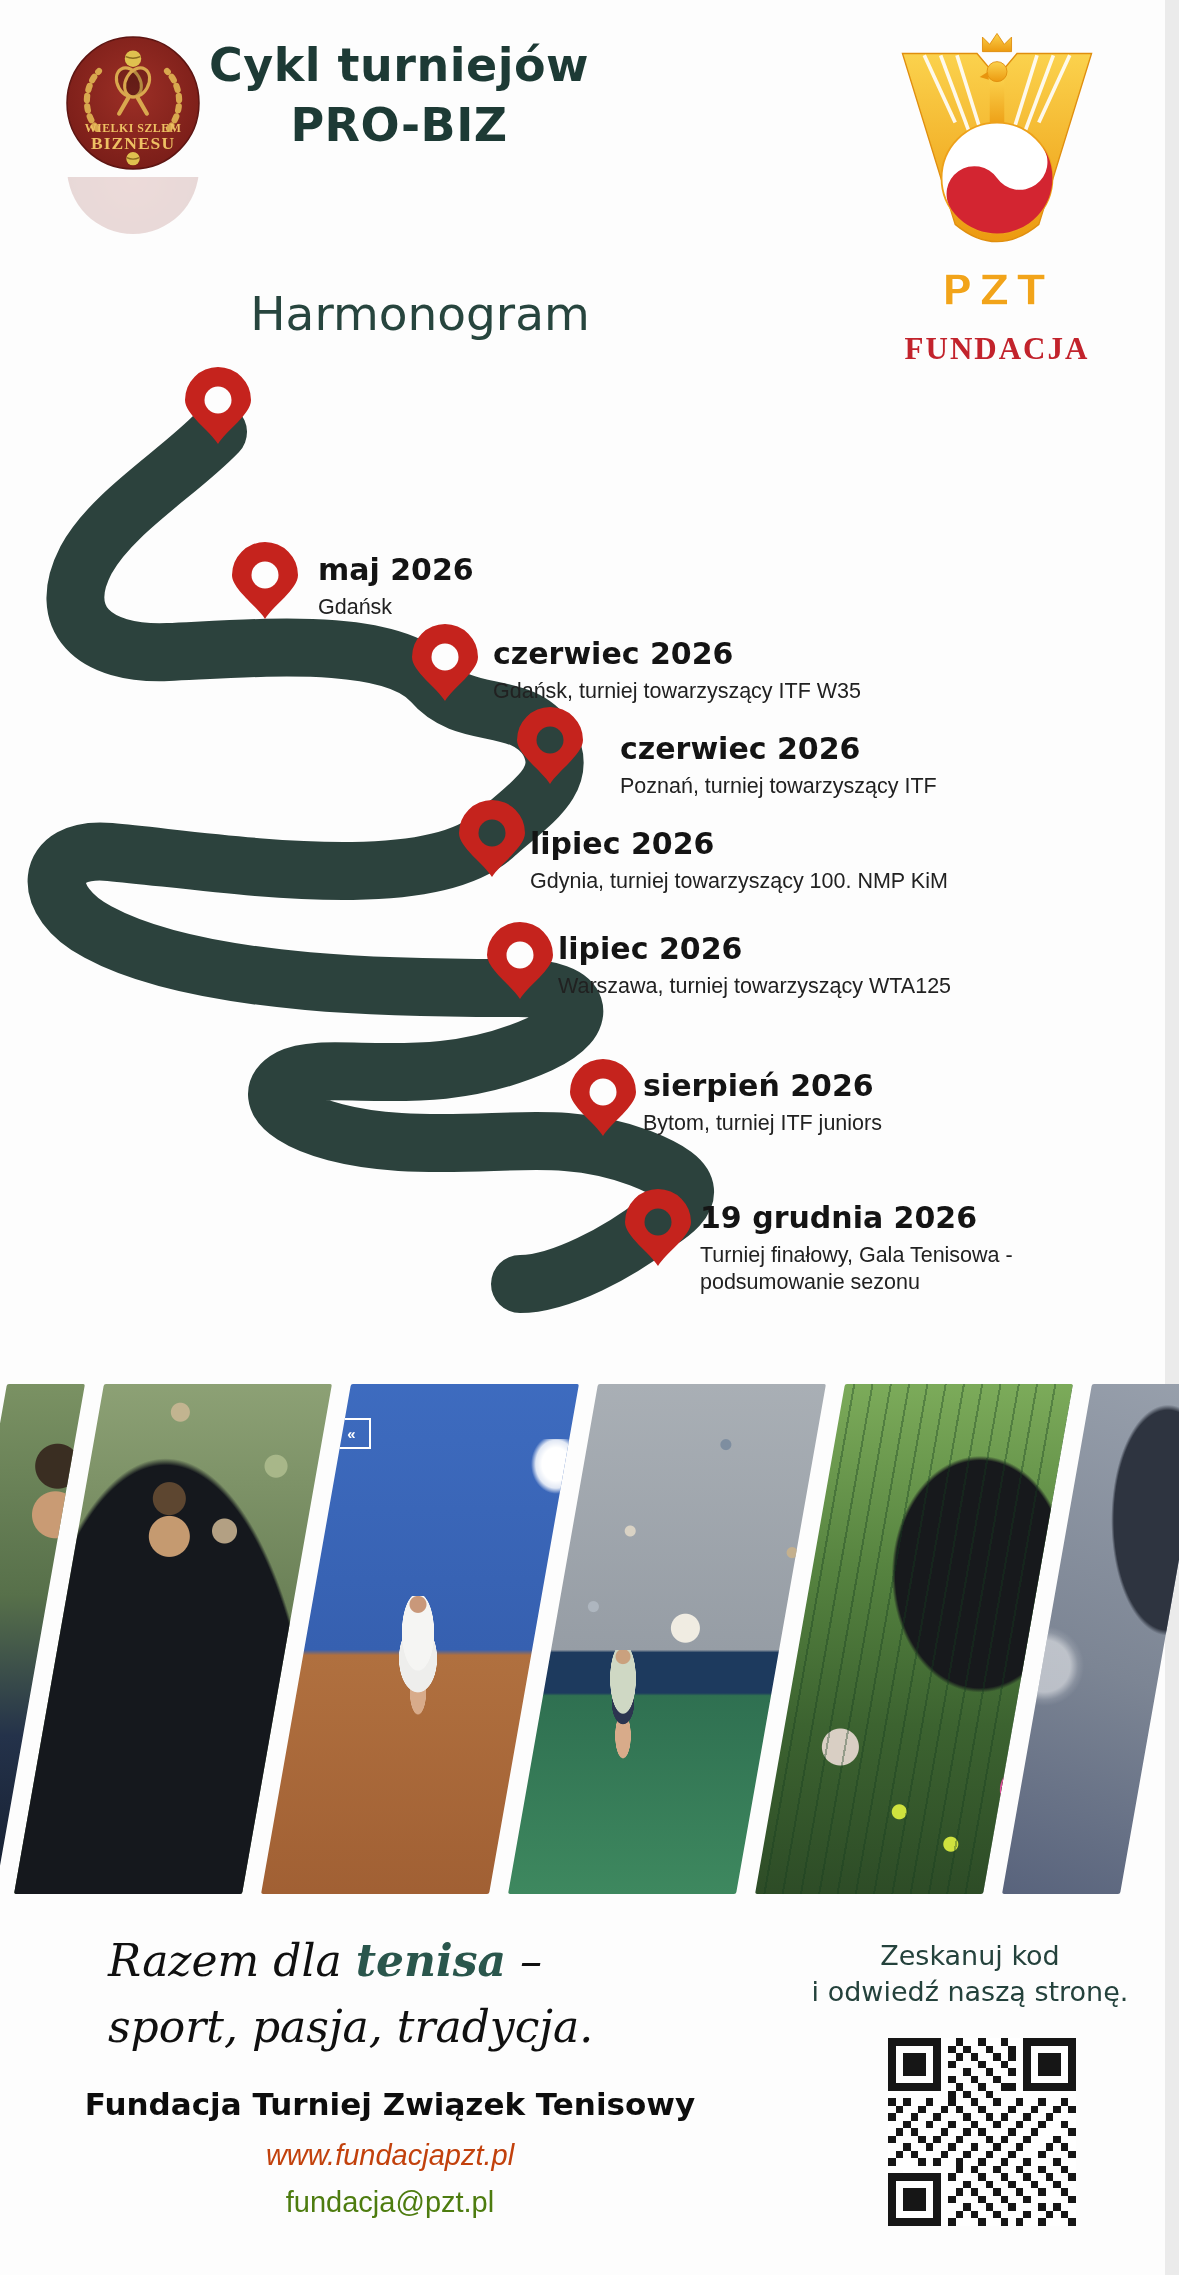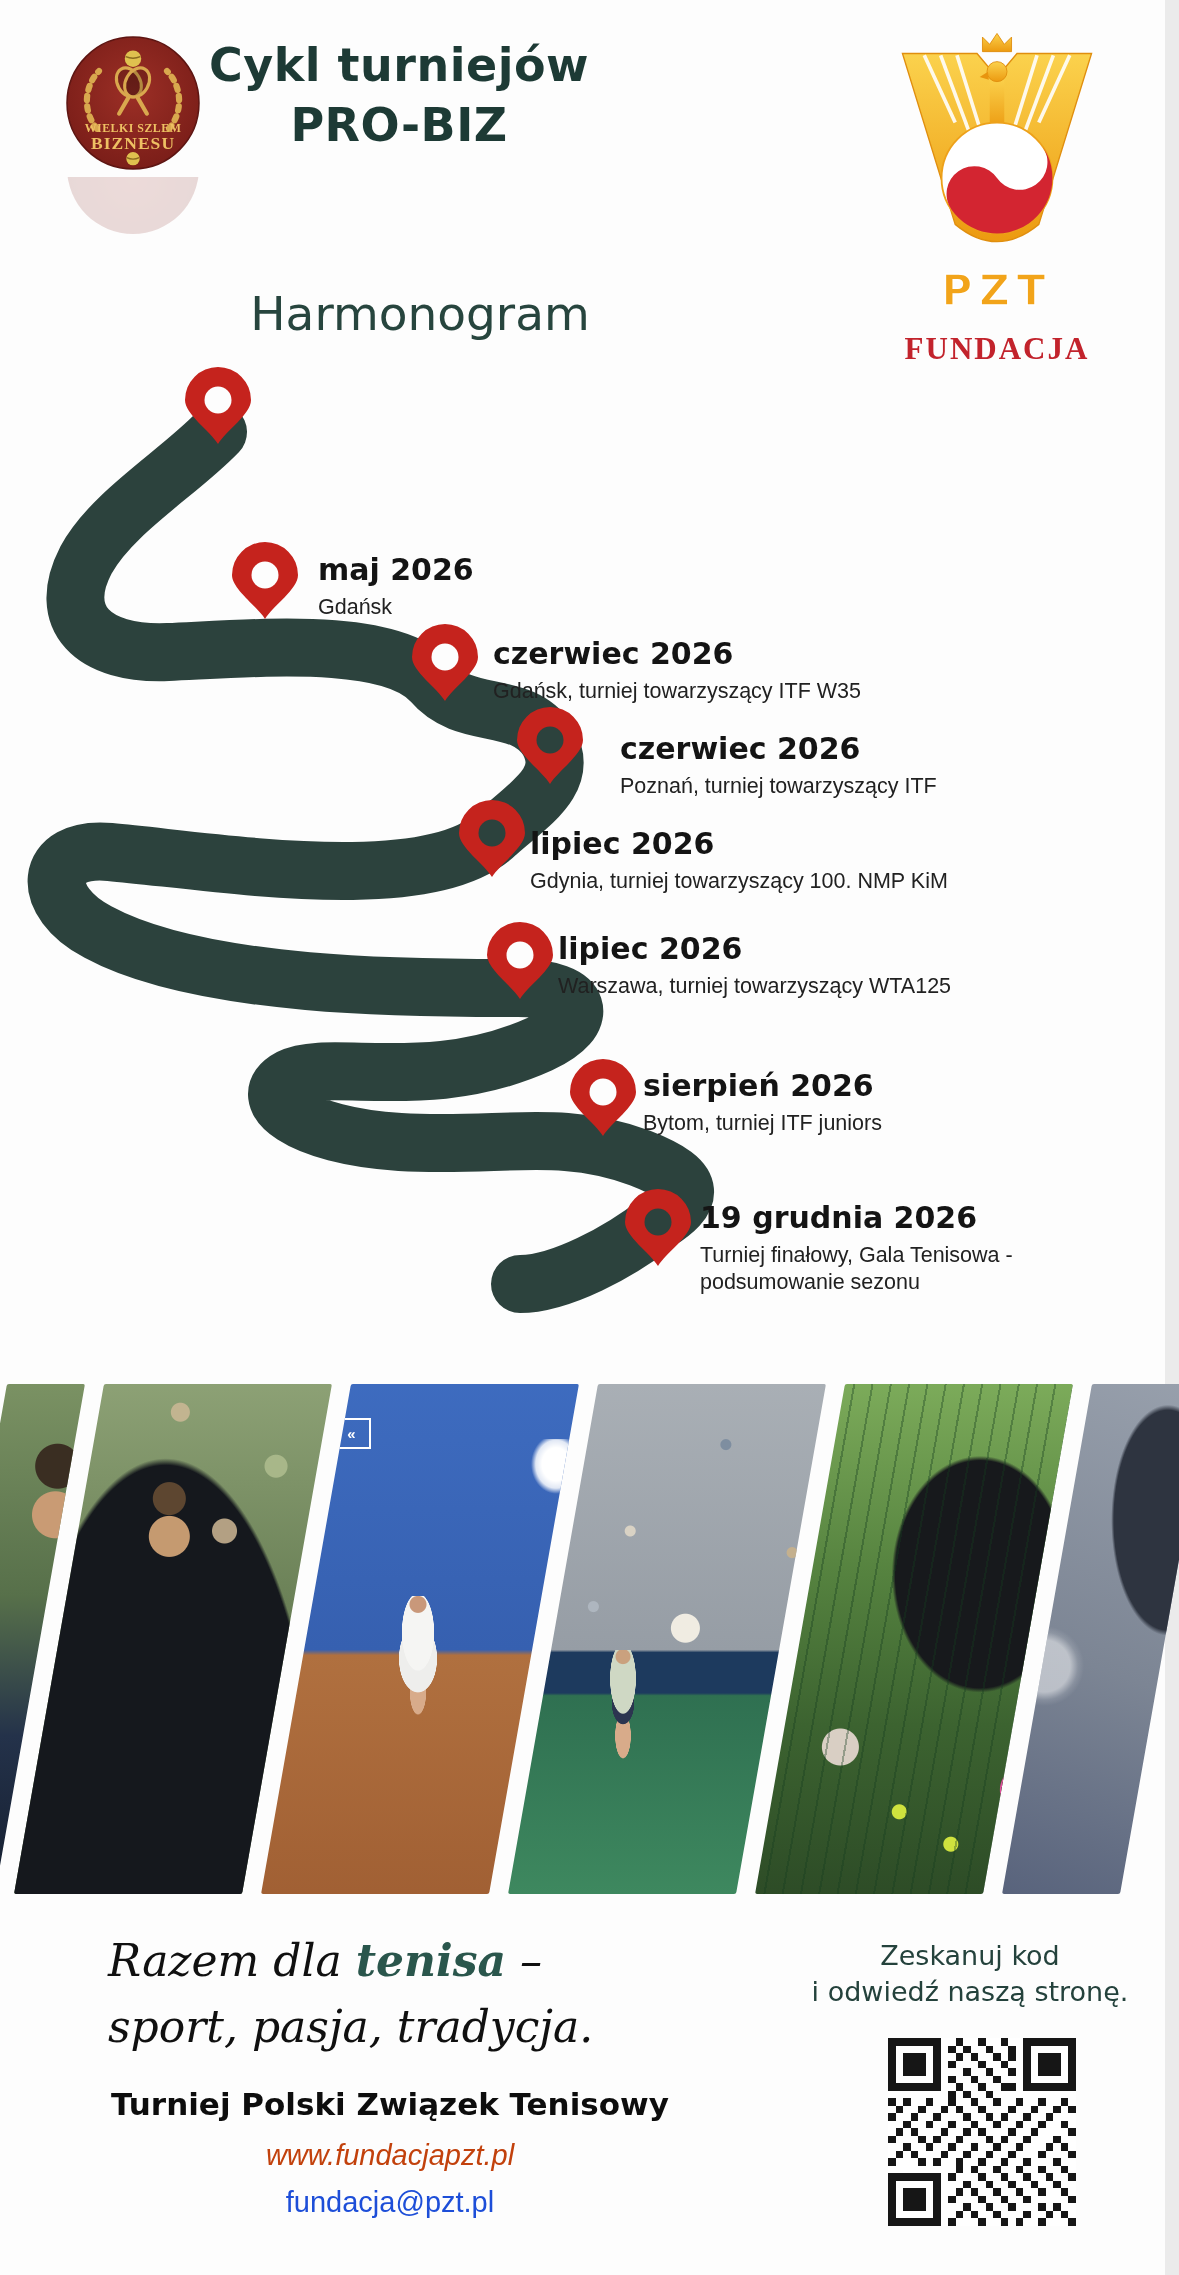--- a/index.html
+++ b/index.html
@@ -92,21 +92,21 @@
       radial-gradient(ellipse at 74% 28%, #2e3440 0 20%, transparent 21%),
       linear-gradient(200deg,#9aa2ae 0%,#7c8594 55%,#55607a 100%);}
 
   
   .slogan{position:absolute;left:108px;top:1928px;width:574px;z-index:2;
           font-family:"DejaVu Serif",serif;font-style:italic;font-size:44px;color:#101010;line-height:1.5;}
   .slogan .accent{color:#2a564c;font-weight:700;}
   .org-block{position:absolute;left:56px;top:2086px;width:668px;text-align:center;z-index:2;}
   .org-name{font-family:"DejaVu Sans",sans-serif;font-weight:700;font-size:31px;color:#0d0d0d;}
   .org-site{font-style:italic;font-size:29px;color:#c2410c;margin-top:17px;}
-  .org-mail{font-size:29px;color:#1d4ed8;margin-top:14px;}
+  .org-mail{font-size:29px;color:#4d7c0f;margin-top:14px;}
   .qr-caption{position:absolute;left:775px;top:1938px;width:390px;text-align:center;z-index:2;
               font-family:"DejaVu Sans",sans-serif;font-weight:400;font-size:27px;color:#24423c;line-height:1.35;}
   .qr-box{position:absolute;left:888px;top:2038px;width:188px;height:188px;z-index:2;background:#fff;}
 </style>
 </head>
 <body>
 
 <div class="poster">
 
   <svg class="route-svg" viewBox="0 0 1179 2275" aria-hidden="true">
@@ -288,21 +288,21 @@
   <div class="slogan">
     <div>
       <span>Razem dla</span>
       <span class="accent">tenisa</span>
       <span>–</span>
     </div>
     <div>sport, pasja, tradycja.</div>
   </div>
 
   <div class="org-block">
-    <div class="org-name">Turniej Polski Związek Tenisowy</div>
+    <div class="org-name">Fundacja Turniej Związek Tenisowy</div>
     <div class="org-site">www.fundacjapzt.pl</div>
     <div class="org-mail">fundacja@pzt.pl</div>
   </div>
 
   <div class="qr-caption">
     <div>Zeskanuj kod</div>
     <div>i odwiedź naszą stronę.</div>
   </div>
 
   <div class="qr-box">

